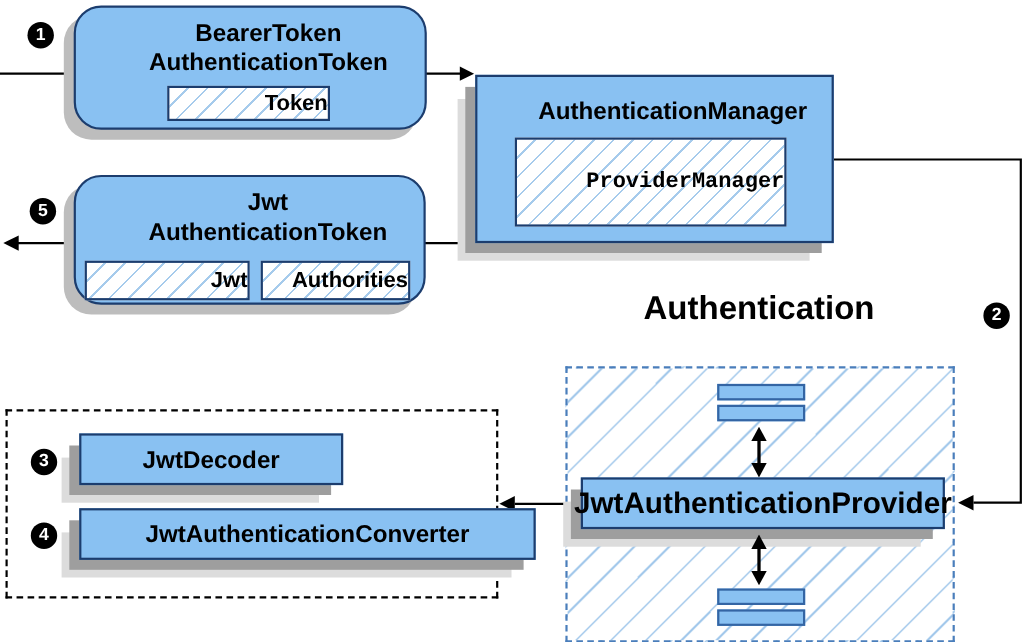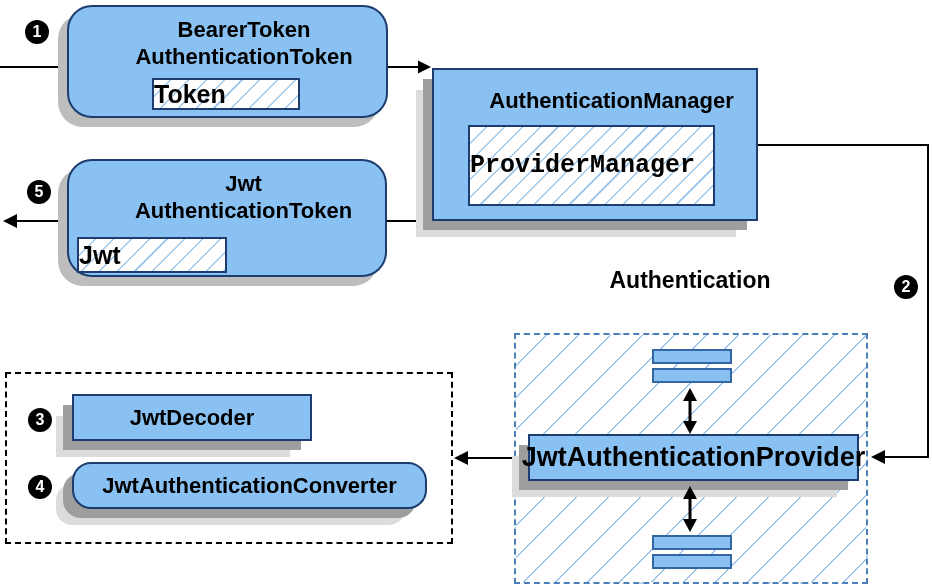--- a/index.html
+++ b/index.html
@@ -14,43 +14,43 @@
     font-weight:bold;color:#000;text-align:center;
   }
   .rounded{border-radius:25px;box-shadow:-9px 9px 0 0 #BDBDBD;}
   .rect-shadow{box-shadow:-10px 10px 0 -1px #9E9E9E,-19px 19px 0 -3px #DCDCDC;}
   .node-title{font-size:22px;line-height:27px;font-weight:bold;padding-left:33px;}
   .center-flex{display:flex;align-items:center;justify-content:center;}
   .hatch-box{
     position:absolute;box-sizing:border-box;border:2px solid #1C3D6E;
     background-color:#fff;
     background-image:repeating-linear-gradient(135deg,rgba(0,0,0,0) 0 11px,#A6CBEC 11px 12.6px);
-    font-weight:bold;font-size:25px;color:#000;
-    display:flex;align-items:center;justify-content:flex-start;
+    font-weight:bold;font-size:20px;color:#000;
+    display:flex;align-items:center;justify-content:flex-end;
   }
   .group-dashed-blue{
     position:absolute;box-sizing:border-box;border:2px dashed #4A7EBB;
     background-color:#fff;
     background-image:repeating-linear-gradient(135deg,rgba(0,0,0,0) 0 21px,#9FC6EA 21px 22.6px);
   }
   .group-dashed-black{
     position:absolute;box-sizing:border-box;border:2px dashed #000;background:transparent;
   }
   .bar{
     position:absolute;box-sizing:border-box;width:80px;height:15px;
     background:#89C1F2;border:2px solid #3465A4;
   }
   .badge{
     position:absolute;width:24px;height:24px;border-radius:50%;
     background:#000;color:#fff;font-weight:bold;font-size:16px;
     display:flex;align-items:center;justify-content:center;line-height:1;
   }
   .providers-title{
     position:absolute;left:565px;top:267px;width:250px;text-align:center;
-    font-weight:bold;font-size:23px;line-height:27px;
+    font-weight:bold;font-size:30px;line-height:27px;
   }
   .dbl-arrow{position:absolute;width:24px;height:46px;}
 </style>
 </head>
 <body>
 
 <div id="canvas">
 
   <svg id="connectors" viewBox="0 0 932 584" xmlns="http://www.w3.org/2000/svg">
 
@@ -95,20 +95,23 @@
 
   <div class="node rounded" style="left:67px;top:159px;width:320px;height:118px;">
     <div class="node-title" style="padding-top:9px;">
       <div>Jwt</div>
       <div>AuthenticationToken</div>
     </div>
   </div>
   <div class="hatch-box" style="left:77px;top:237px;width:150px;height:36px;">
     <span>Jwt</span>
   </div>
+  <div class="hatch-box" style="left:237px;top:237px;width:136px;height:36px;">
+    <span>Authorities</span>
+  </div>
 
   <div class="providers-title">
     <div>Authentication</div>
   </div>
 
   <div class="group-dashed-blue" style="left:514px;top:333px;width:354px;height:251px;"></div>
 
   <div class="bar" style="left:652px;top:349px;"></div>
   <div class="bar" style="left:652px;top:368px;"></div>
 
@@ -130,17 +133,17 @@
 
   <div class="bar" style="left:652px;top:535px;"></div>
   <div class="bar" style="left:652px;top:554px;"></div>
 
   <div class="group-dashed-black" style="left:5px;top:372px;width:448px;height:172px;"></div>
 
   <div class="node rect-shadow center-flex" style="left:72px;top:394px;width:240px;height:47px;font-size:22px;">
     <span>JwtDecoder</span>
   </div>
 
-  <div class="node rect-shadow center-flex" style="left:72px;top:462px;width:355px;height:47px;font-size:22px;border-radius:19px;">
+  <div class="node rect-shadow center-flex" style="left:72px;top:462px;width:415px;height:47px;font-size:22px;">
     <span>JwtAuthenticationConverter</span>
   </div>
 
 </div>
 
 </body></html>

